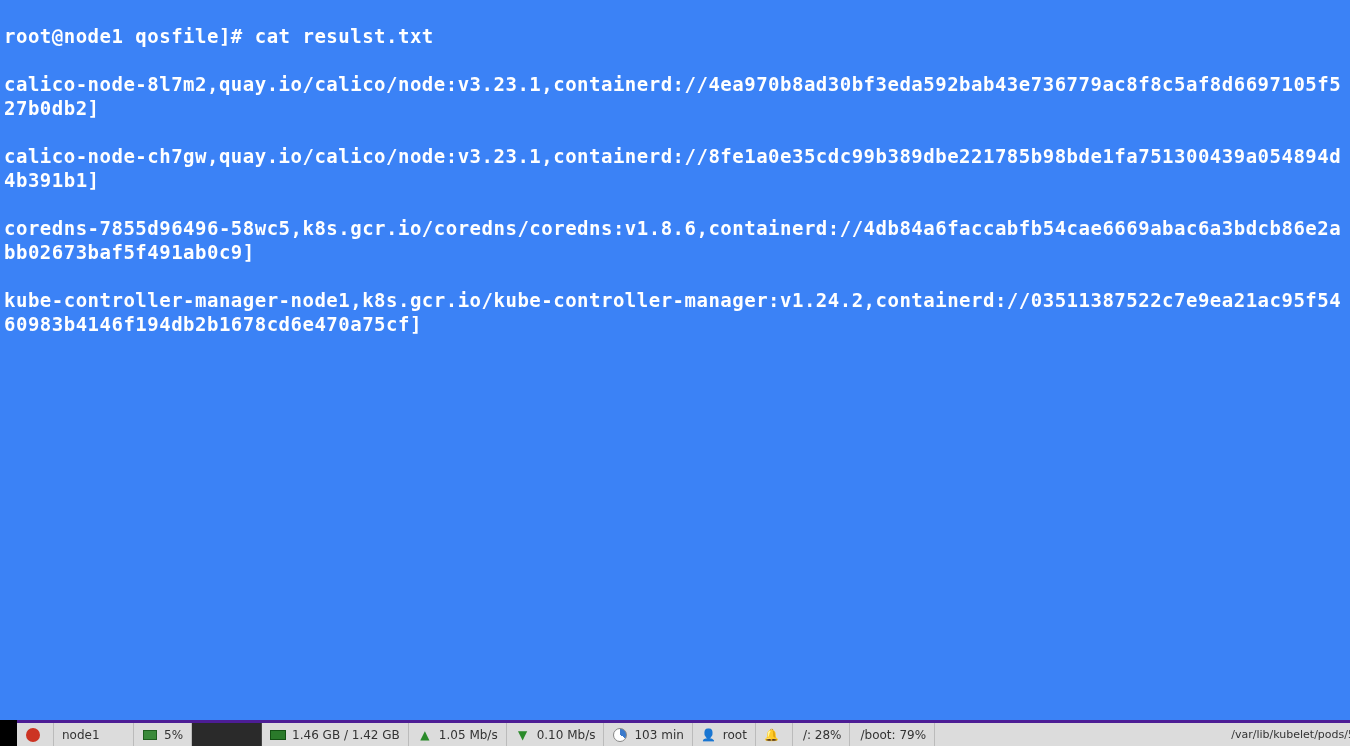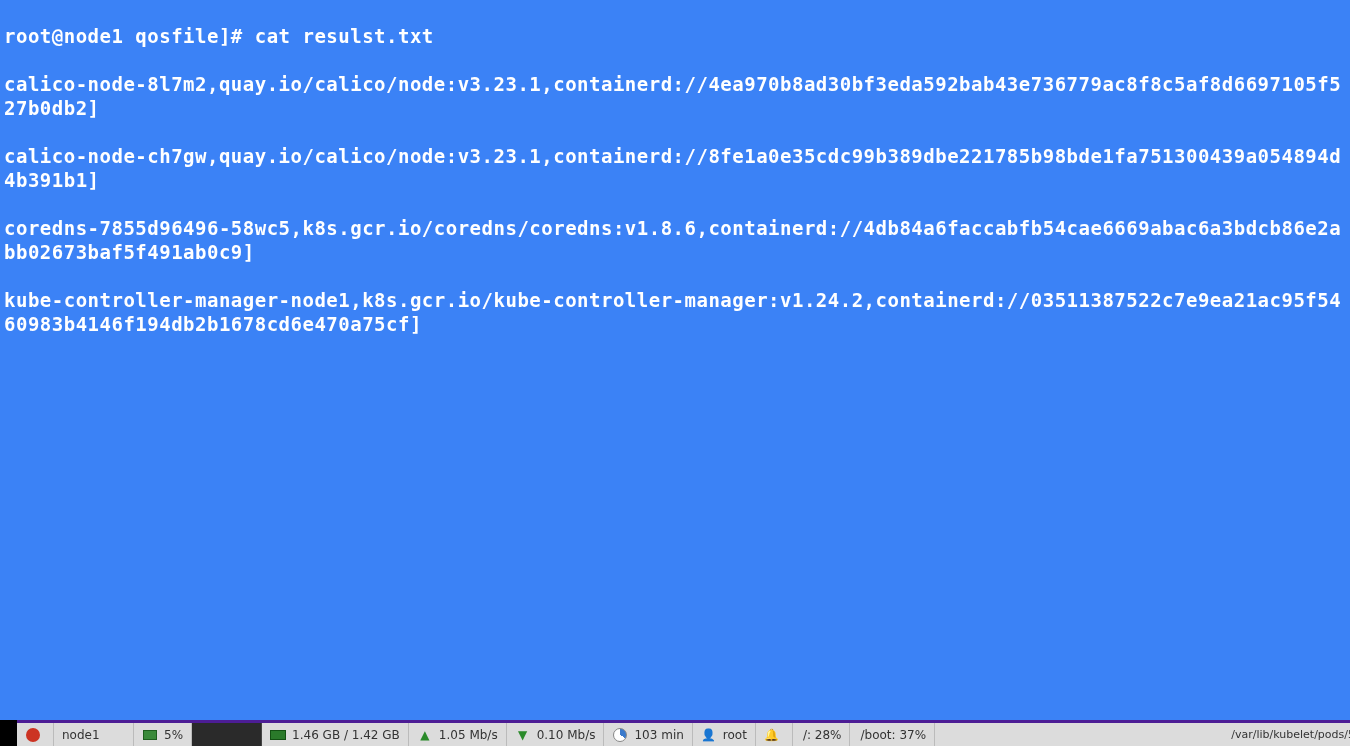--- a/index.html
+++ b/index.html
@@ -159,18 +159,18 @@
     <span class="tb-icon user-icon">👤</span>
     <span class="tb-value">root</span>
   </div>
   <div class="tb-item">
     <span class="tb-icon bell-icon">🔔</span>
   </div>
   <div class="tb-item">
     <span class="tb-value">/: 28%</span>
   </div>
   <div class="tb-item">
-    <span class="tb-value">/boot: 37%</span>
+    <span class="tb-value">/boot: 79%</span>
   </div>
   <div class="tb-item tb-right">
     <span class="tb-value">/var/lib/kubelet/pods/53</span>
   </div>
 </div>
 
 </body></html>

